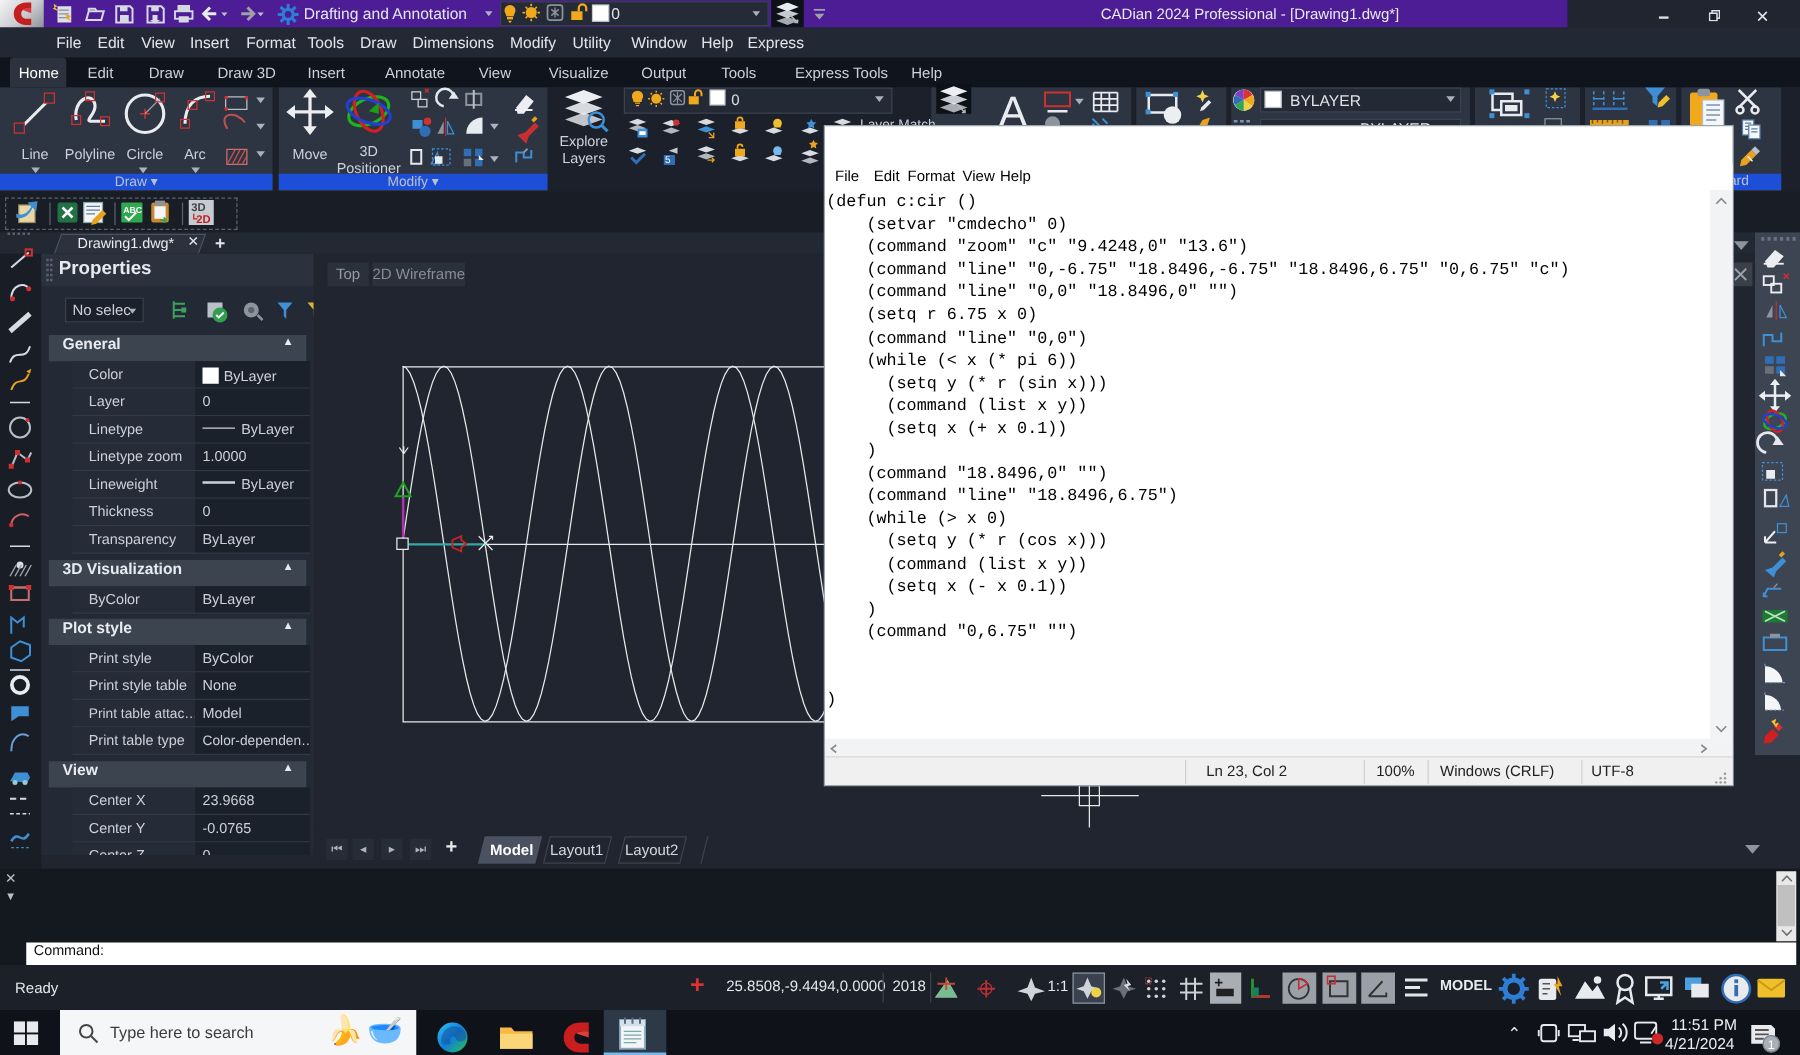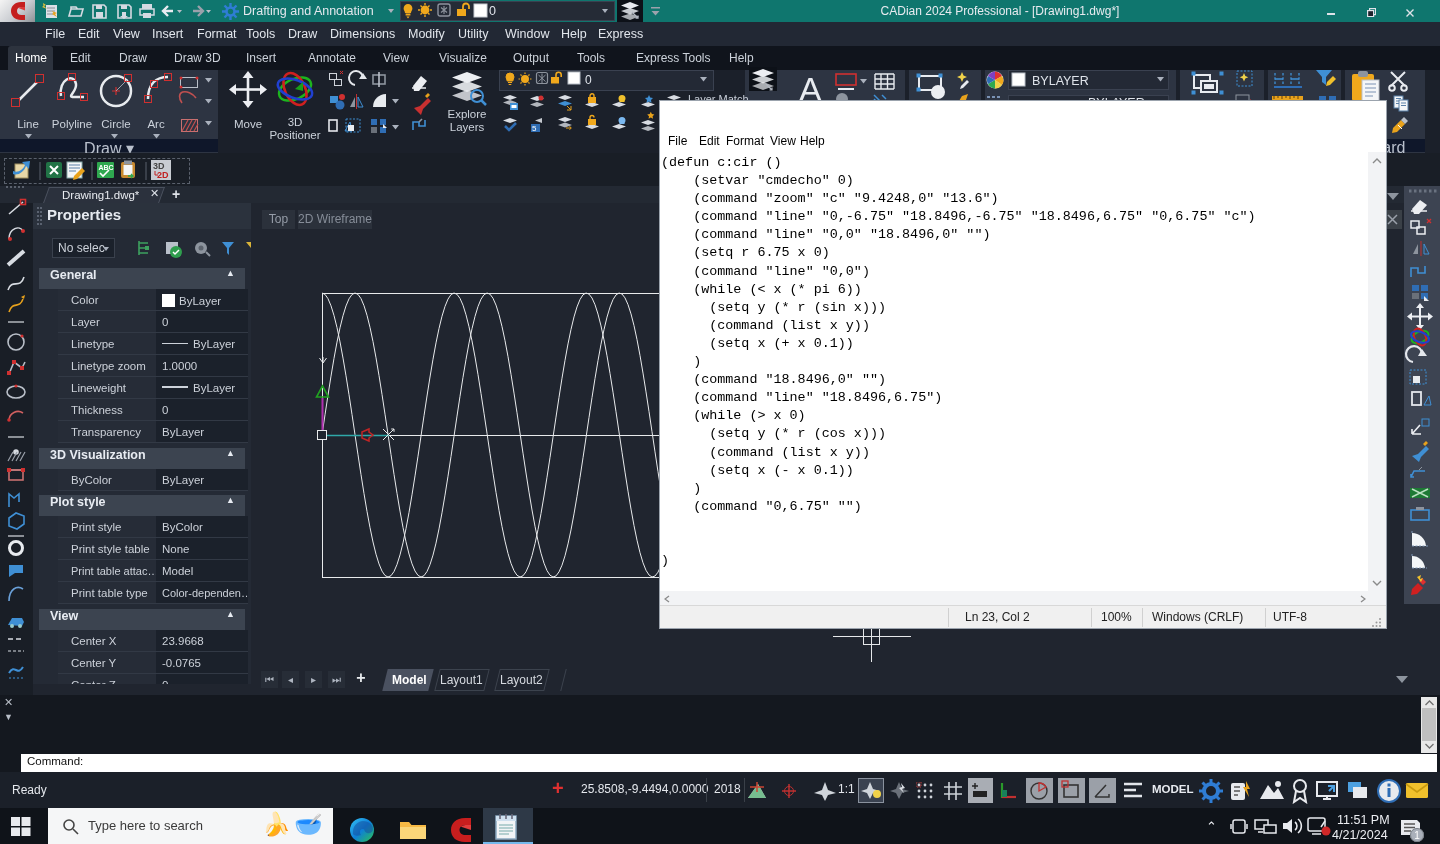--- a/index.html
+++ b/index.html
@@ -1,31 +1,31 @@
 <!DOCTYPE html>
 <html><head><meta charset="utf-8"><style>
 *{margin:0;padding:0;box-sizing:border-box}
 html,body{width:1440px;height:844px;overflow:hidden;background:#20252f;font-family:"Liberation Sans",sans-serif;position:relative}
 .abs{position:absolute}
 
-#titlebar{left:0;top:0;width:1440px;height:22px;background:#0f766e;color:#d5dae2}
+#titlebar{left:0;top:0;width:1254px;height:22px;background:#4c1d95;color:#d5dae2}
 #logo{left:0;top:0;width:35px;height:22px;background:linear-gradient(135deg,#f4f4f4 0%,#c9ccd1 55%,#8d9196 100%)}
 #logo svg{position:absolute;left:3px;top:0px}
 #titletext{top:4px;left:720px;width:560px;text-align:center;font-size:12px;color:#e8ebf0}
 
 #menubar{left:0;top:22px;width:1440px;height:24px;background:#222834;color:#e2e6ec;font-size:12.5px}
 #menubar span{position:absolute;top:5px}
 
 #tabrow{left:0;top:46px;width:1440px;height:24px;background:#10141c;color:#ccd2da;font-size:12px}
 #tabrow span{position:absolute;top:5px}
 #hometab{left:8px;top:0;width:45px;height:24px;background:#2d333e;border-radius:3px 3px 0 0}
 
 #ribbon{left:0;top:70px;width:1440px;height:83px;background:#1b202a}
 .panel{top:0;height:83px;background:#2d3442}
-.plabel{position:absolute;bottom:1px;left:0;right:0;height:13px;text-align:center;font-size:16px;color:#bac1cd;background:#0f172a}
+.plabel{position:absolute;bottom:1px;left:0;right:0;height:13px;text-align:center;font-size:11px;color:#bac1cd;background:#1d4ed8}
 .biglabel{position:absolute;text-align:center;font-size:11.5px;color:#ccd2db}
 .dd{position:absolute;width:0;height:0;border-left:3.5px solid transparent;border-right:3.5px solid transparent;border-top:4px solid #aab1bd}
 
 #tbrow{left:0;top:153px;width:1440px;height:33px;background:#191e26}
 #tbbox{left:4px;top:5px;width:186px;height:26px;border:1px dashed #5a616d}
 
 #doctabrow{left:0;top:186px;width:1440px;height:17px;background:#232933}
 #doctab{left:46px;top:1px;width:116px;height:16px;background:#2b313d;transform:skewX(-20deg);border:1px solid #4a515e;border-bottom:none}
 
 #lefttb{left:0;top:203px;width:33px;height:492px;background:#191e26}
@@ -190,20 +190,23 @@
     <span style="left:439px">Visualize</span>
     <span style="left:513px">Output</span>
     <span style="left:577px">Tools</span>
     <span style="left:636px">Express Tools</span>
     <span style="left:729px">Help</span>
 </div>
 
 <div class="abs" id="ribbon">
   <div class="abs panel" style="left:0;width:218px">
       <div class="plabel">Draw ▾</div>
+    </div>
+  <div class="abs panel" style="left:223px;width:215px">
+      <div class="plabel">Modify ▾</div>
     </div>
   <div class="abs panel" style="left:745px;width:160px"></div>
   <div class="abs panel" style="left:909px;width:72px"></div>
   <div class="abs panel" style="left:985px;width:191px"></div>
   <div class="abs panel" style="left:1180px;width:84px"></div>
   <div class="abs panel" style="left:1268px;width:73px"></div>
   <div class="abs panel" style="left:1345px;width:80px">
       <div class="plabel">board</div>
     </div>
 </div>

